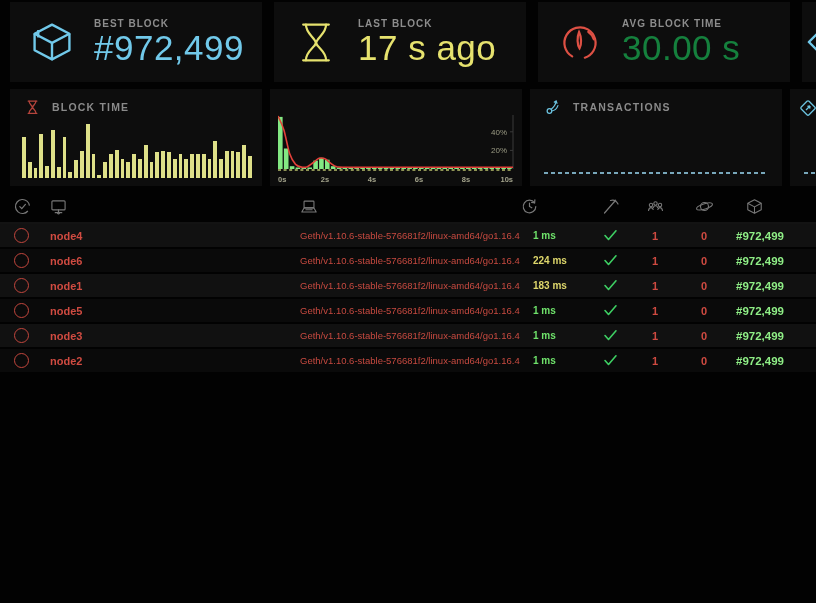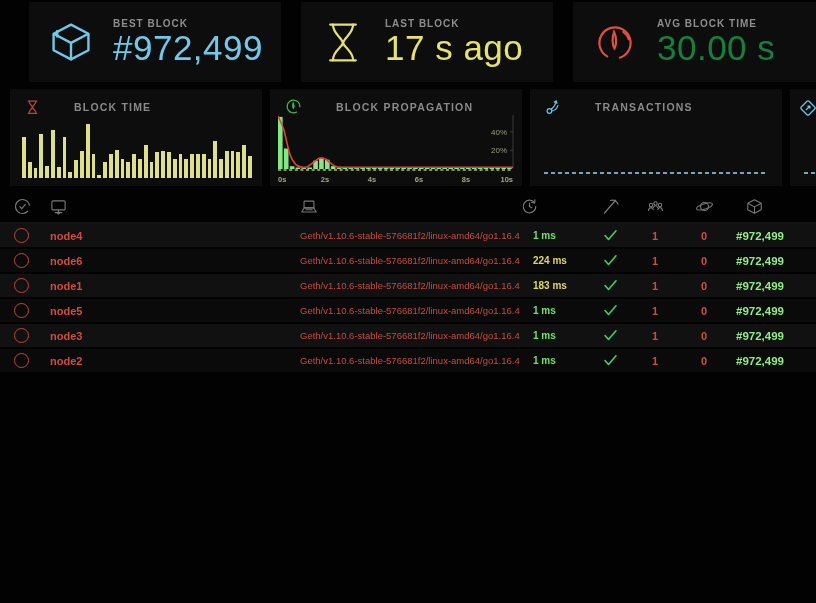--- a/index.html
+++ b/index.html
@@ -1,30 +1,30 @@
 <!DOCTYPE html>
 <html><head>
 <meta charset="utf-8">
 <style>
   html,body{margin:0;padding:0;background:#000;}
   .page{position:relative;width:816px;height:603px;background:#020202;overflow:hidden;
         font-family:"Liberation Sans",sans-serif;}
   
-  .stats-row{display:flex;gap:20px;padding:2px 0 0 10px;margin-left:19px;}
+  .stats-row{display:flex;gap:12px;padding:2px 0 0 10px;}
   .stat-panel{flex:0 0 252px;height:80px;background:#0d0d0d;display:flex;align-items:center;overflow:hidden;}
   .stat-icon{flex:0 0 44px;margin-left:20px;margin-right:20px;}
   .stat-text{display:flex;flex-direction:column;}
   .stat-label{font-size:10px;font-weight:bold;letter-spacing:1px;color:#8d8d8d;margin-bottom:1px;}
   .stat-value{font-size:35px;font-weight:200;line-height:1.05;letter-spacing:0.5px;}
   .v-cyan{color:#71c9ea}.v-yellow{color:#e6e26e}.v-red{color:#15803d}
   
   .charts-row{display:flex;gap:8px;padding:7px 0 0 10px;}
   .chart-panel{flex:0 0 252px;height:97px;background:#0d0d0d;position:relative;overflow:hidden;}
   .chart-title{display:flex;align-items:center;gap:12px;padding:9px 0 0 15px;}
-  .chart-title .t-label{font-size:10.5px;font-weight:bold;letter-spacing:1.2px;color:#8a8a8a;margin-left:22px;}
+  .chart-title .t-label{font-size:10.5px;font-weight:bold;letter-spacing:1.2px;color:#8a8a8a;}
   .bt-chart{position:absolute;left:12px;right:10px;bottom:8px;height:54px;display:flex;align-items:flex-end;gap:2px;}
   .bt-bar{flex:1;background:#dee089;}
   .bp-svg{position:absolute;left:8px;bottom:2px;}
   .tx-line{position:absolute;left:14px;right:14px;bottom:12px;height:2px;
      background:repeating-linear-gradient(90deg,#78a7bb 0 4px,transparent 4px 7px);}
   
   .grid{display:grid;grid-template-columns:44px 256px 212px 78px 40px 50px 48px 64px 1fr;align-items:center;}
   .thead{height:31px;margin-top:5px;border-bottom:2px solid #131313;}
   .thead .cell{display:flex;align-items:center;}
   .c-center{justify-content:center;}
@@ -152,29 +152,20 @@
           <div class="bt-bar" style="height: 19px;"></div>
           <div class="bt-bar" style="height: 27px;"></div>
           <div class="bt-bar" style="height: 27px;"></div>
           <div class="bt-bar" style="height: 26px;"></div>
           <div class="bt-bar" style="height: 33px;"></div>
           <div class="bt-bar" style="height: 22px;"></div>
         </div>
     </div>
 
     <div class="chart-panel">
-      <div class="chart-title">
-        <svg width="17" height="17" viewBox="0 0 48 48">
-          <g fill="none" stroke="#43c052" stroke-width="3.4" stroke-linecap="round">
-            <circle cx="24" cy="24" r="18" stroke-dasharray="80 18" transform="rotate(100 24 24)"></circle>
-            <path d="M23 14 C21 19 21.4 26 23.5 29 C25.6 26 24.8 18 23 14 Z"></path>
-          </g>
-        </svg>
-        <span class="t-label">BLOCK PROPAGATION</span>
-      </div>
       <svg class="bp-svg" width="242" height="71" viewBox="0 0 242 71">
           <line x1="235" y1="2" x2="235" y2="56" stroke="#3a3a3a" stroke-width="1"></line>
           <line x1="232" y1="37.4" x2="235" y2="37.4" stroke="#3a3a3a"></line>
           <text x="229" y="40.4" text-anchor="end" font-size="8" fill="#9b9b84" font-family="Liberation Sans,sans-serif">20%</text>
           <line x1="232" y1="18.799999999999997" x2="235" y2="18.799999999999997" stroke="#3a3a3a"></line>
           <text x="229" y="21.799999999999997" text-anchor="end" font-size="8" fill="#9b9b84" font-family="Liberation Sans,sans-serif">40%</text>
           <rect x="0.0" y="3.9" width="4.6" height="52.1" fill="#83e983"></rect>
           <rect x="5.9" y="35.5" width="4.6" height="20.5" fill="#83e983"></rect>
           <rect x="11.8" y="53.2" width="4.6" height="2.8" fill="#83e983"></rect>
           <rect x="17.6" y="54.5" width="4.6" height="1.5" fill="#83e983"></rect>

